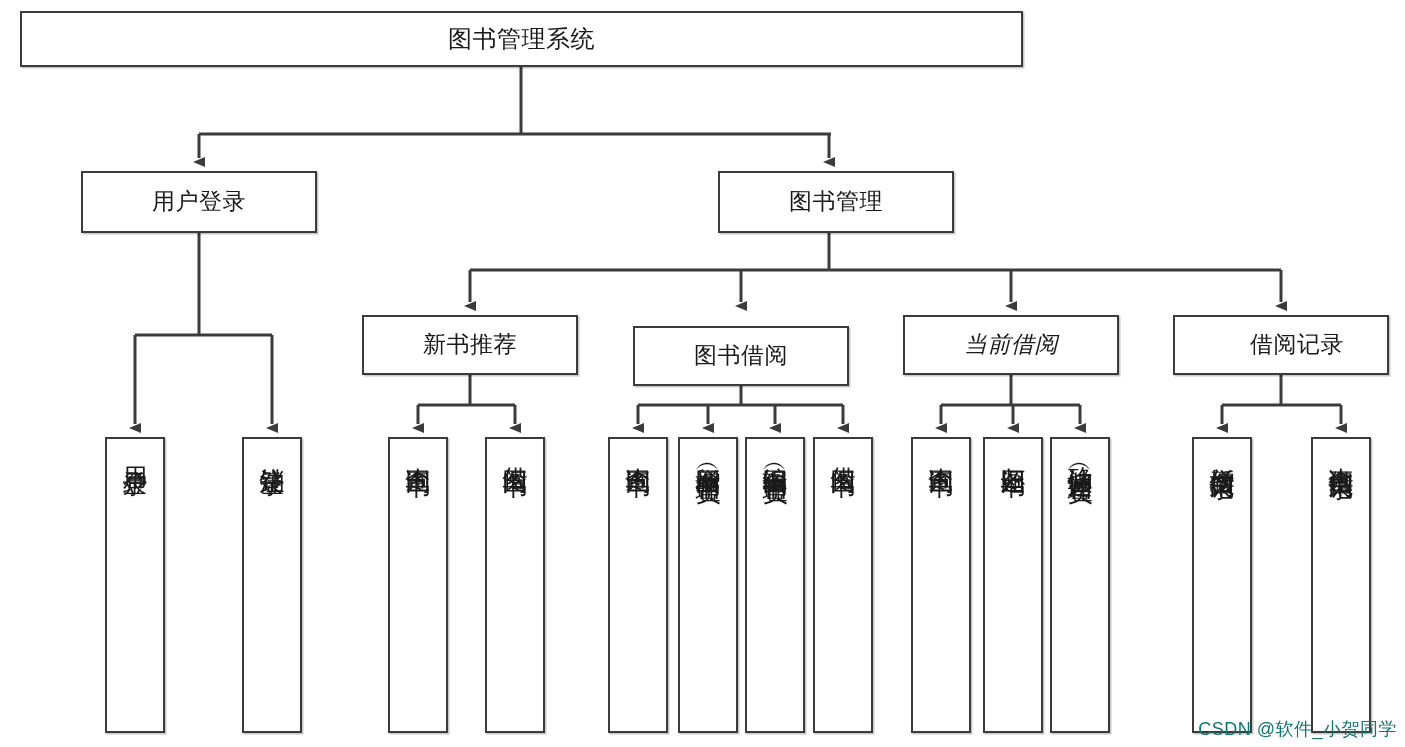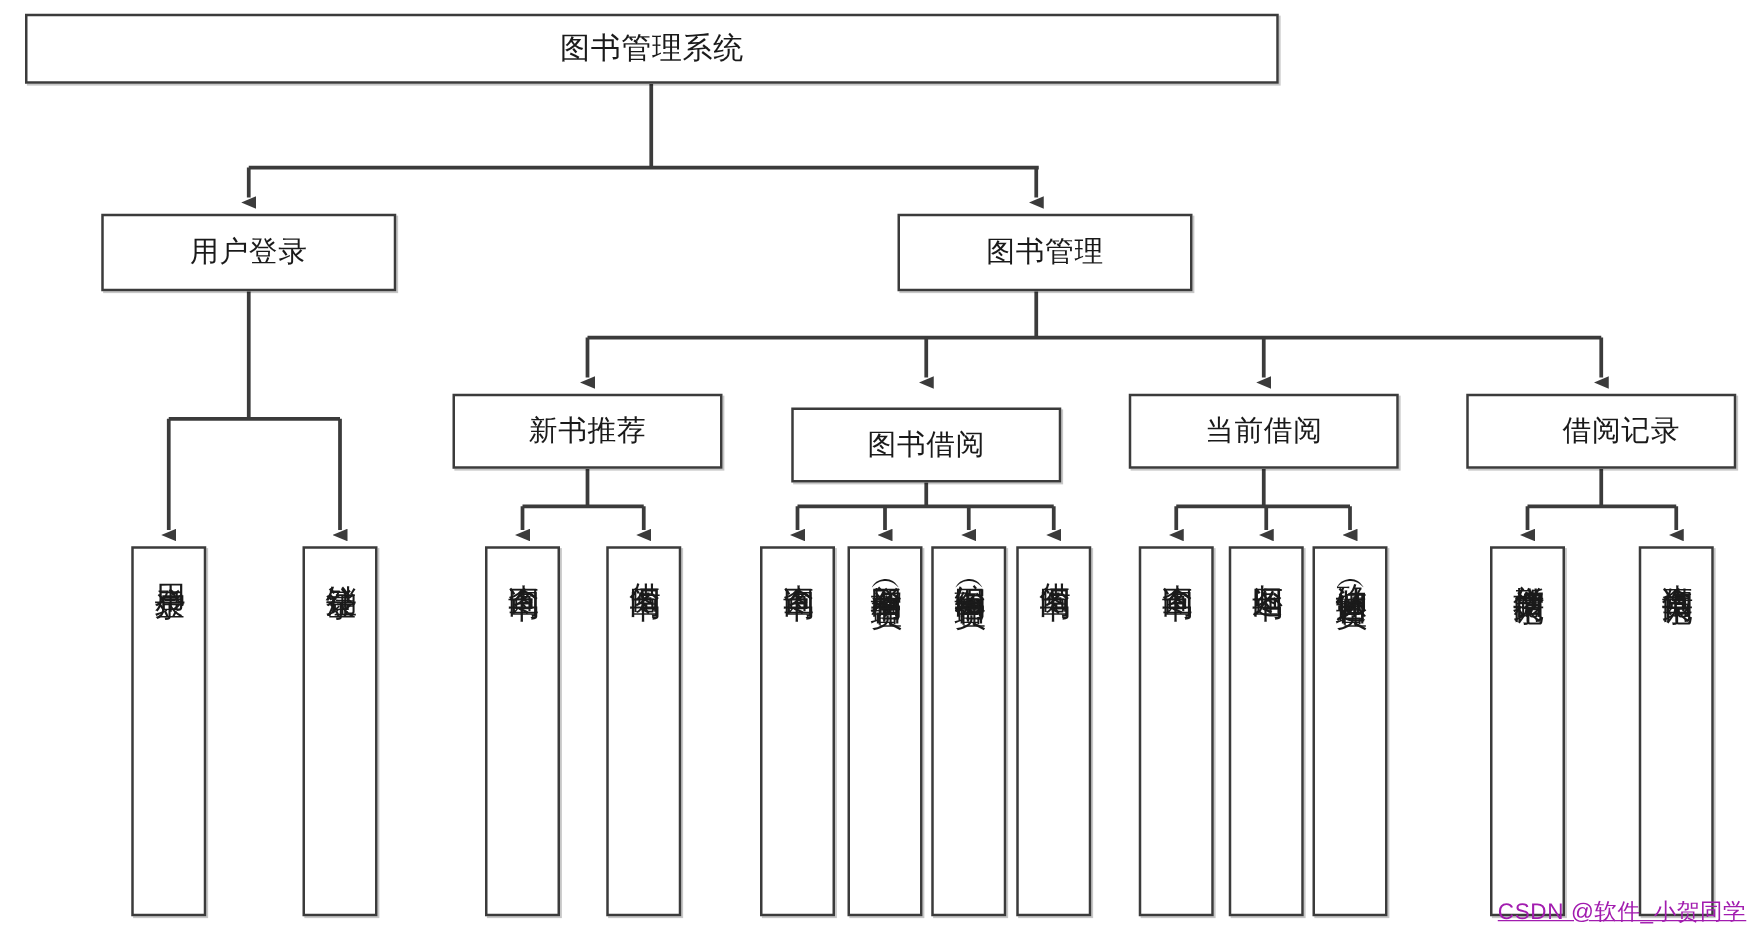--- a/index.html
+++ b/index.html
@@ -63,25 +63,24 @@
     font-size: 25px;
     line-height: 1.0;
     letter-spacing: 2px;
     white-space: nowrap;
   }
   .watermark {
     position: absolute;
     right: 8px;
     bottom: 6px;
     font-size: 18px;
-    color: #a21caf;
+    color: #0f766e;
     letter-spacing: 0.5px;
     white-space: nowrap;
     user-select: none;
-    text-decoration: underline;
   }
 </style>
 </head>
 <body>
 
 <div id="canvas">
 
   <svg id="wires" viewBox="0 0 1405 747" xmlns="http://www.w3.org/2000/svg">
     <defs>
       <marker id="arrow" markerWidth="10" markerHeight="12" refX="1" refY="6" orient="auto" markerUnits="userSpaceOnUse">
@@ -142,21 +141,21 @@
   <div class="node horiz" style="left: 718px; top: 171px; width: 236px; height: 62px;">
     <span class="node-label">图书管理</span>
   </div>
 
   <div class="node horiz" style="left: 362px; top: 315px; width: 216px; height: 60px;">
     <span class="node-label">新书推荐</span>
   </div>
   <div class="node horiz" style="left: 633px; top: 326px; width: 216px; height: 60px;">
     <span class="node-label">图书借阅</span>
   </div>
-  <div class="node horiz" style="left: 903px; top: 315px; width: 216px; height: 60px;">
+  <div class="node horiz" style="left: 903px; top: 315px; width: 216px; height: 60px; font-style: italic;">
     <span class="node-label">当前借阅</span>
   </div>
   <div class="node horiz" style="left: 1173px; top: 315px; width: 216px; height: 60px; padding-left: 32px;">
     <span class="node-label">借阅记录</span>
   </div>
 
   <div class="node vert" style="left: 105px; top: 437px; width: 60px; height: 296px;">
     <span class="node-label">用户登录</span>
   </div>
   <div class="node vert" style="left: 242px; top: 437px; width: 60px; height: 296px;">

